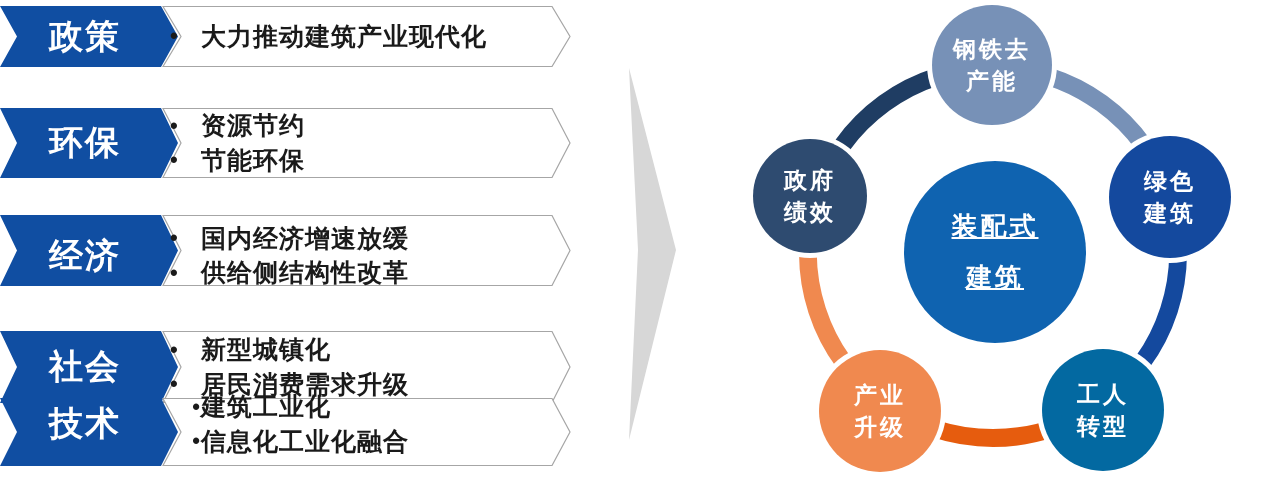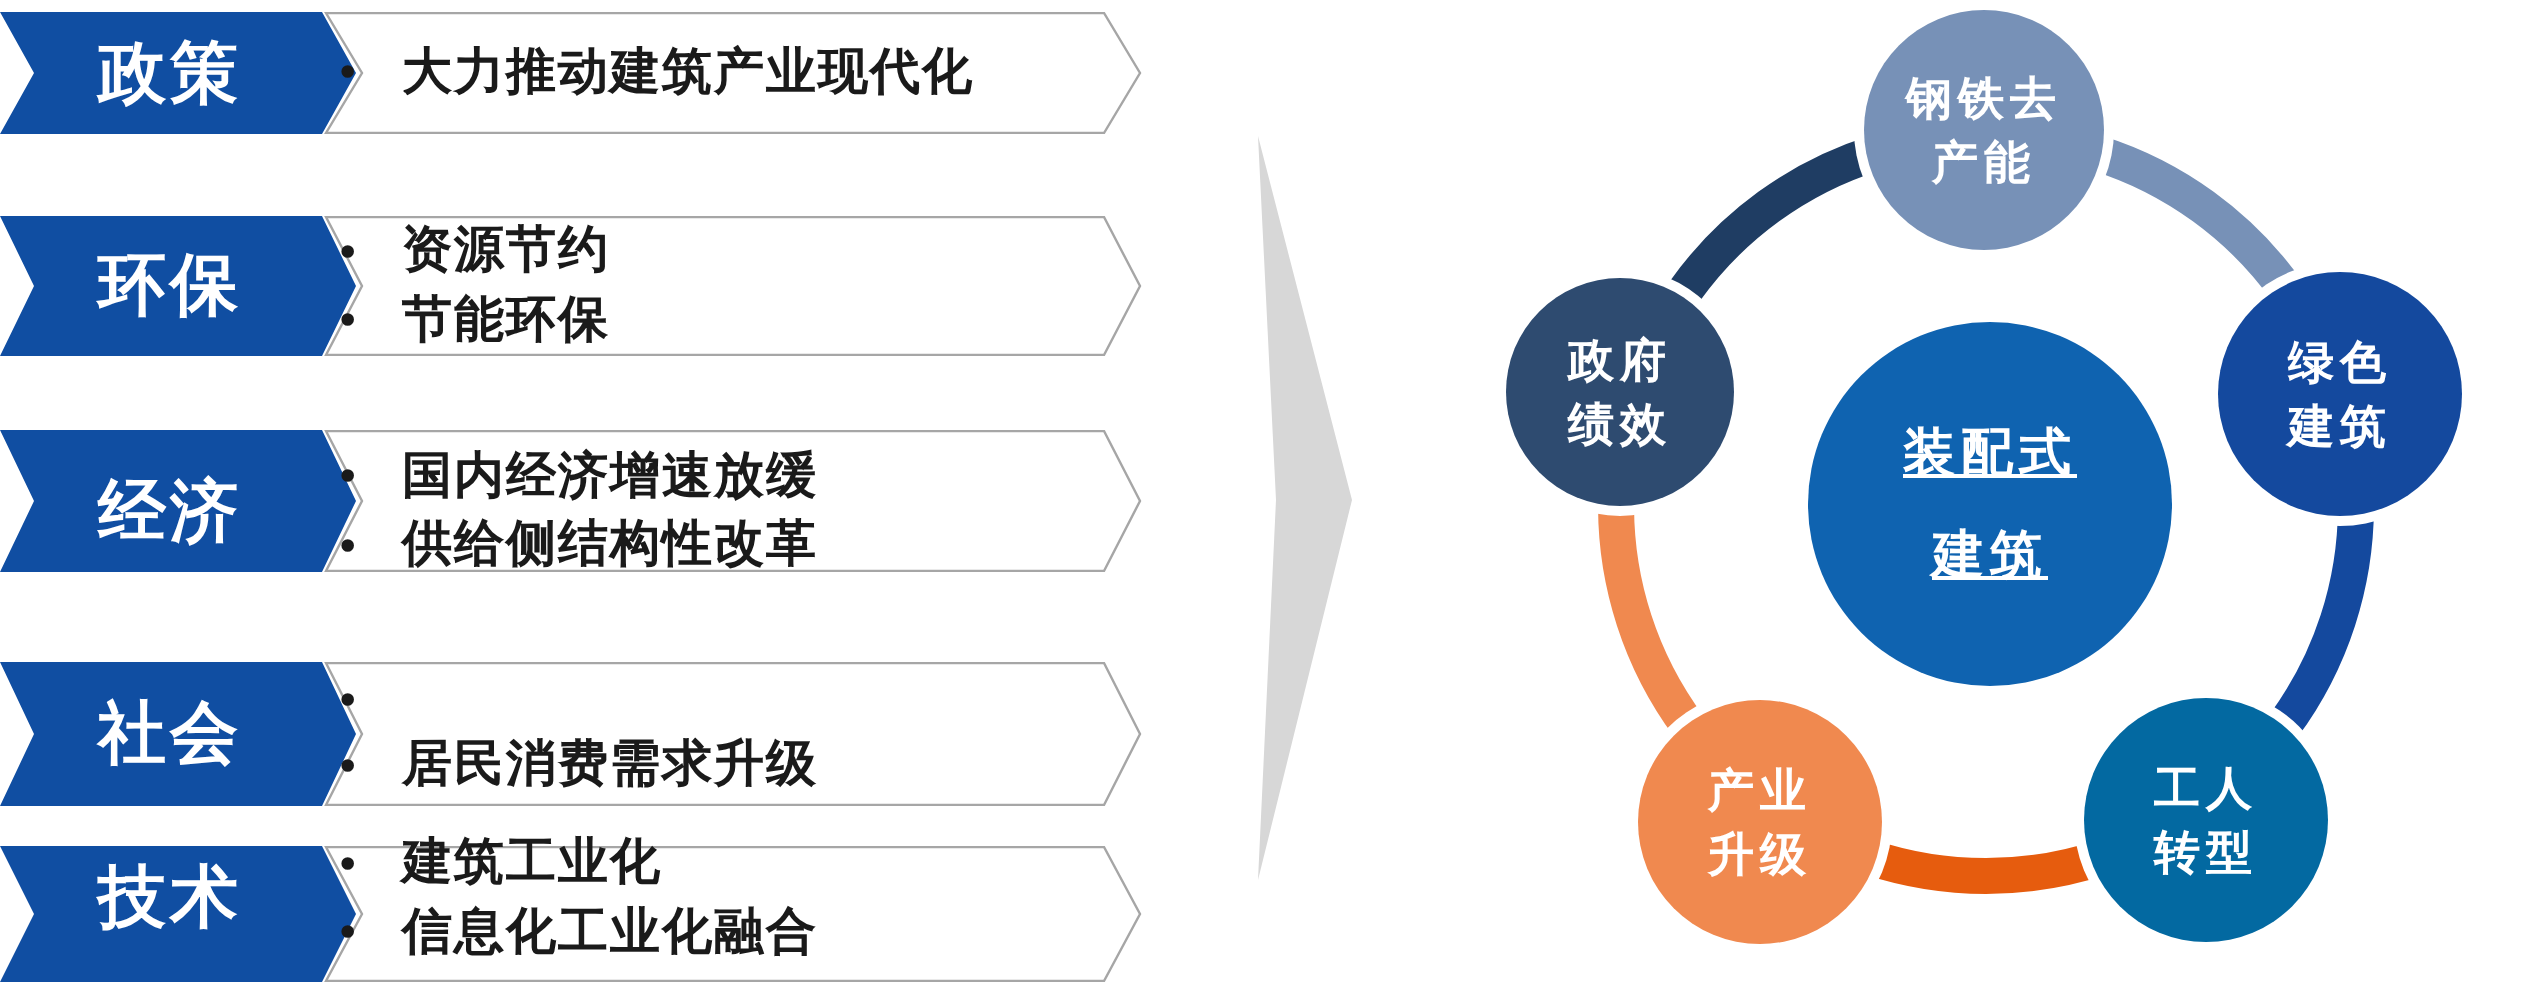--- a/index.html
+++ b/index.html
@@ -99,29 +99,30 @@
 
     <div class="row" style="top:319px;height:72px;margin-top:12px;">
       <svg width="572" height="72" viewBox="0 0 572 72">
         <polygon points="0,0 161,0 178,36 161,72 0,72 17,36" fill="#104EA2"></polygon>
         <polygon points="163,0.5 552,0.5 570,36 552,71.5 163,71.5 181,36" fill="#ffffff" stroke-width="1.2" stroke="#A6A6A6"></polygon>
       </svg>
       <div class="row-label">社会</div>
       <div class="row-bullets">
         <div class="bullet-line">
             <span class="dot">•</span>
+            <span>新型城镇化</span>
           </div>
         <div class="bullet-line">
             <span class="dot">•</span>
             <span>居民消费需求升级</span>
           </div>
       </div>
     </div>
 
-    <div class="row" style="top:423px;height:52px;">
+    <div class="row" style="top:398px;height:52px;text-align:right;">
       <svg width="572" height="68" viewBox="0 0 572 68">
         <polygon points="0,0 161,0 178,34 161,68 0,68 17,34" fill="#104EA2"></polygon>
         <polygon points="163,0.5 552,0.5 570,34 552,67.5 163,67.5 181,34" fill="#ffffff" stroke-width="1.2" stroke="#A6A6A6"></polygon>
       </svg>
       <div class="row-label">技术</div>
       <div class="row-bullets">
         <div class="bullet-line">
             <span class="dot">•</span>
             <span>建筑工业化</span>
           </div>

